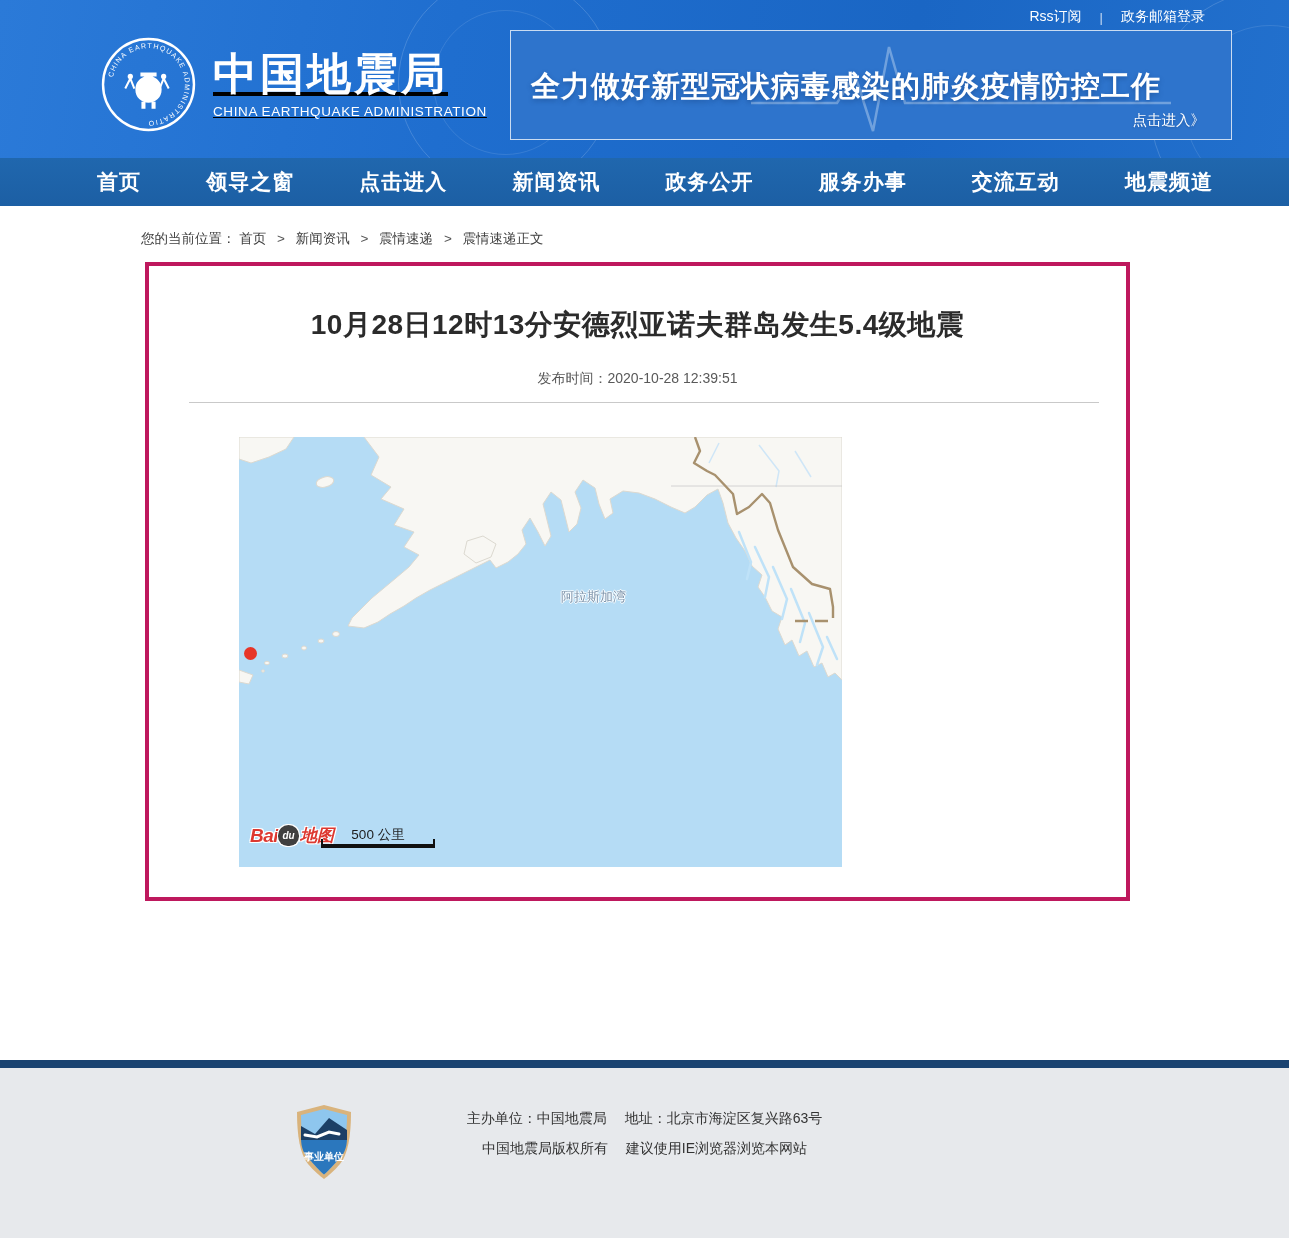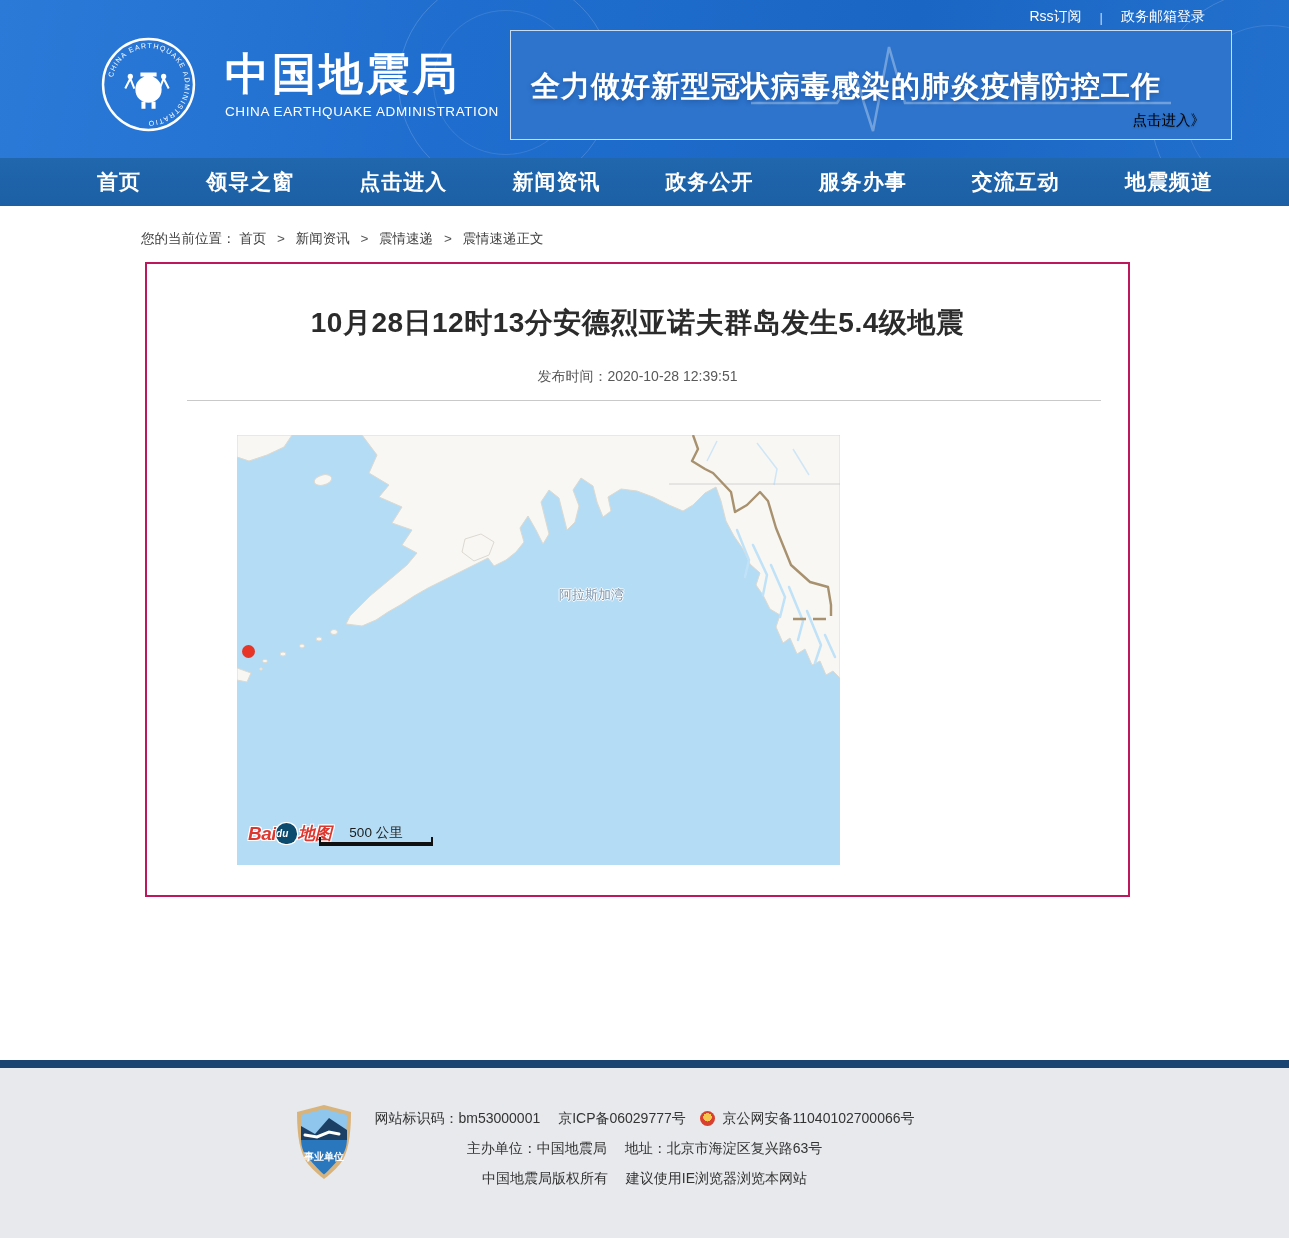--- a/index.html
+++ b/index.html
@@ -14,64 +14,64 @@
   .arc2 { width:145px; height:145px; left:433px; top:10px; border-color:rgba(255,255,255,.11); }
   .arc3 { width:240px; height:240px; left:1150px; top:-10px; }
   .arc4 { width:170px; height:170px; left:1185px; top:25px; border-color:rgba(255,255,255,.11); }
 
   .topbar { position:absolute; top:8px; right:84px; font-size:14px; color:#fff; display:flex; align-items:center; }
   .topbar a { color:#fff; text-decoration:none; cursor:pointer; }
   .topbar .tsep { margin:0 18px; color:rgba(255,255,255,.75); font-size:13px; }
 
   .logo-block { position:absolute; left:100px; top:36px; display:flex; align-items:flex-start; cursor:pointer; }
   .seal { width:97px; height:97px; flex:none; }
-  .site-text { margin-left:28px; padding-top:14px; }
+  .site-text { margin-left:16px; padding-top:14px;text-decoration:underline; }
   .site-name { font-size:44px; font-weight:700; color:#fff; letter-spacing:3px; line-height:1.1; }
   .site-name-en { margin-top:6px; font-size:13.5px; color:#fff; letter-spacing:0.6px; }
 
   .banner { position:absolute; left:510px; top:30px; width:722px; height:110px; border:1px solid rgba(255,255,255,.75);
             background:
               linear-gradient(115deg, rgba(255,255,255,.22) 0%, rgba(255,255,255,0) 14%),
               linear-gradient(65deg, rgba(150,200,245,.5) 0%, rgba(150,200,245,0) 22%),
               linear-gradient(118deg, rgba(255,255,255,.18) 55%, rgba(255,255,255,0) 68%),
               linear-gradient(98deg,#7eb4ec 0%,#4f90de 20%,#2e77d0 48%,#2succ 0%,#2366bd 72%,#56a 0%,#5d9ce4 100%);
             background-color:#2e74cc; overflow:hidden; cursor:pointer; }
   .banner .ecg { position:absolute; left:240px; top:0; opacity:.35; }
   .banner-headline { position:absolute; left:20px; right:20px; top:36px; text-align:left; font-size:29px; font-weight:700; color:#fff;
                      letter-spacing:1px; text-shadow:0 2px 5px rgba(15,55,115,.45); white-space:nowrap; }
-  .banner-cta { position:absolute; right:26px; bottom:9px; font-size:14.5px; color:#000000; text-shadow:0 1px 2px rgba(15,55,115,.4); cursor:pointer; }
+  .banner-cta { position:absolute; right:26px; bottom:9px; font-size:14.5px; color:#ffffff; text-shadow:0 1px 2px rgba(15,55,115,.4); cursor:pointer; }
 
   
   .nav { height:48px; background:linear-gradient(180deg,#2067ae 0%,#1c5fa4 100%); display:flex; align-items:center;
          justify-content:space-between; padding:0 76px 0 97px; flex:none; }
   .nav a { color:#fff; font-size:21px; font-weight:700; text-decoration:none; letter-spacing:1px; cursor:pointer; }
 
   
   .crumb { padding:24px 0 0 141px; font-size:13.5px; color:#404040; height:56px; flex:none; }
   .crumb a { color:#404040; text-decoration:none; cursor:pointer; }
   .crumb .csep { margin:0 7px; color:#555; }
 
   
-  .card { margin-left:145px; width:985px; border:2px solid #be185d; background:#fff; padding:40px 0 30px; flex:none; }
+  .card { margin-left:145px; width:985px; border:4px solid #be185d; background:#fff; padding:40px 0 30px; flex:none; }
   .art-title { text-align:center; font-size:28px; font-weight:600; color:#2b2b2b; letter-spacing:.5px; }
   .art-time { text-align:center; margin-top:26px; font-size:14px; color:#595959; }
   .art-divider { margin:14px 27px 0 40px; border:none; border-top:1px solid #c9c9c9; }
   .art-body { margin:34px 40px 0 40px; font-size:17px; line-height:2.3; color:#333; text-indent:2em; text-align:justify; }
 
   
   .map { position:relative; width:603px; height:430px; margin:34px 0 0 90px; background:#b5dcf5; overflow:hidden; cursor:grab; }
   .map svg { position:absolute; left:0; top:0; }
   .epicenter { position:absolute; left:5px; top:210px; width:13px; height:13px; border-radius:50%; background:#e73528; }
   .gulf-label { position:absolute; left:322px; top:151px; font-size:13px; color:#7b93ab;
                 text-shadow:1px 0 0 #fff,-1px 0 0 #fff,0 1px 0 #fff,0 -1px 0 #fff; }
   .baidu-logo { position:absolute; left:11px; top:387px; display:flex; align-items:center; cursor:pointer;font-style:italic; }
   .blogo-bai { font-size:19px; font-weight:800; color:#dd3830; letter-spacing:-0.5px;
                text-shadow:-1px -1px 0 #fff,1px -1px 0 #fff,-1px 1px 0 #fff,1px 1px 0 #fff; }
-  .blogo-paw { width:21px; height:21px; margin:0 1px 0 0; background:#0c4a6e; border-radius:50% 50% 46% 46%;
-               color:#fff; font-size:10px; font-weight:700; line-height:22px;
+  .blogo-paw { width:21px; height:21px; margin:0 1px 0 0; background:#404040; border-radius:50% 50% 46% 46%;
+               color:#fff; font-size:10px; font-weight:700; text-align:center; line-height:22px;
                box-shadow:-1px -1px 0 #fff,1px -1px 0 #fff,-1px 1px 0 #fff,1px 1px 0 #fff; }
   .blogo-map { font-size:17px; font-weight:700; color:#dd3830;
                text-shadow:-1px -1px 0 #fff,1px -1px 0 #fff,-1px 1px 0 #fff,1px 1px 0 #fff; }
   .scale-label { position:absolute; left:99px; top:389px; width:80px; text-align:center; font-size:13.5px; color:#1c1c1c; }
   .scale-bar { position:absolute; left:82px; top:402px; width:114px; height:9px;
                border-left:2px solid #101010; border-right:2px solid #101010; border-bottom:4px solid #101010; }
 
   
   .footer-wrap { margin-top:auto; flex:none; }
   .navy-bar { height:8px; background:#1a4371; }
@@ -215,26 +215,20 @@
     <div class="footer">
       <svg class="f-badge" width="58" height="76" viewBox="0 0 58 76">
         <path d="M29,1 L56,8 C56,32 53,50 45,60 C39,67 33,72 29,75 C25,72 19,67 13,60 C5,50 2,32 2,8 Z" fill="#d9b37c"></path>
         <path d="M29,5 L52,11 C52,32 49,48 42,57 C37,63 32,68 29,70.5 C26,68 21,63 16,57 C9,48 6,32 6,11 Z" fill="#8ec6ee"></path>
         <path d="M6,34 C6,44 9,51 16,57 C21,63 26,68 29,70.5 C32,68 37,63 42,57 C49,51 52,44 52,34 Z" fill="#2b77bd"></path>
         <path d="M6,22 L20,30 34,14 52,26 52,36 6,36 Z" fill="#1c3f66"></path>
         <path d="M10,31 L22,33 34,28 44,30" stroke="#fff" stroke-width="3" fill="none" stroke-linecap="round"></path>
         <text x="29" y="56" text-anchor="middle" font-size="10" font-weight="bold" fill="#fff">事业单位</text>
       </svg>
       <div class="f-line">
-        <span>网站标识码：bm53000001</span><span class="f-gap"></span>
-        <a style="color:#333;text-decoration:none;cursor:pointer">京ICP备06029777号</a>
-        <span class="f-emblem"></span>
-        <a style="color:#333;text-decoration:none;cursor:pointer">京公网安备11040102700066号</a>
-      </div>
-      <div class="f-line">
         <span>主办单位：中国地震局</span><span class="f-gap"></span>
         <span>地址：北京市海淀区复兴路63号</span>
       </div>
       <div class="f-line">
         <span>中国地震局版权所有</span><span class="f-gap"></span>
         <span>建议使用IE浏览器浏览本网站</span>
       </div>
     </div>
   </div>
 

